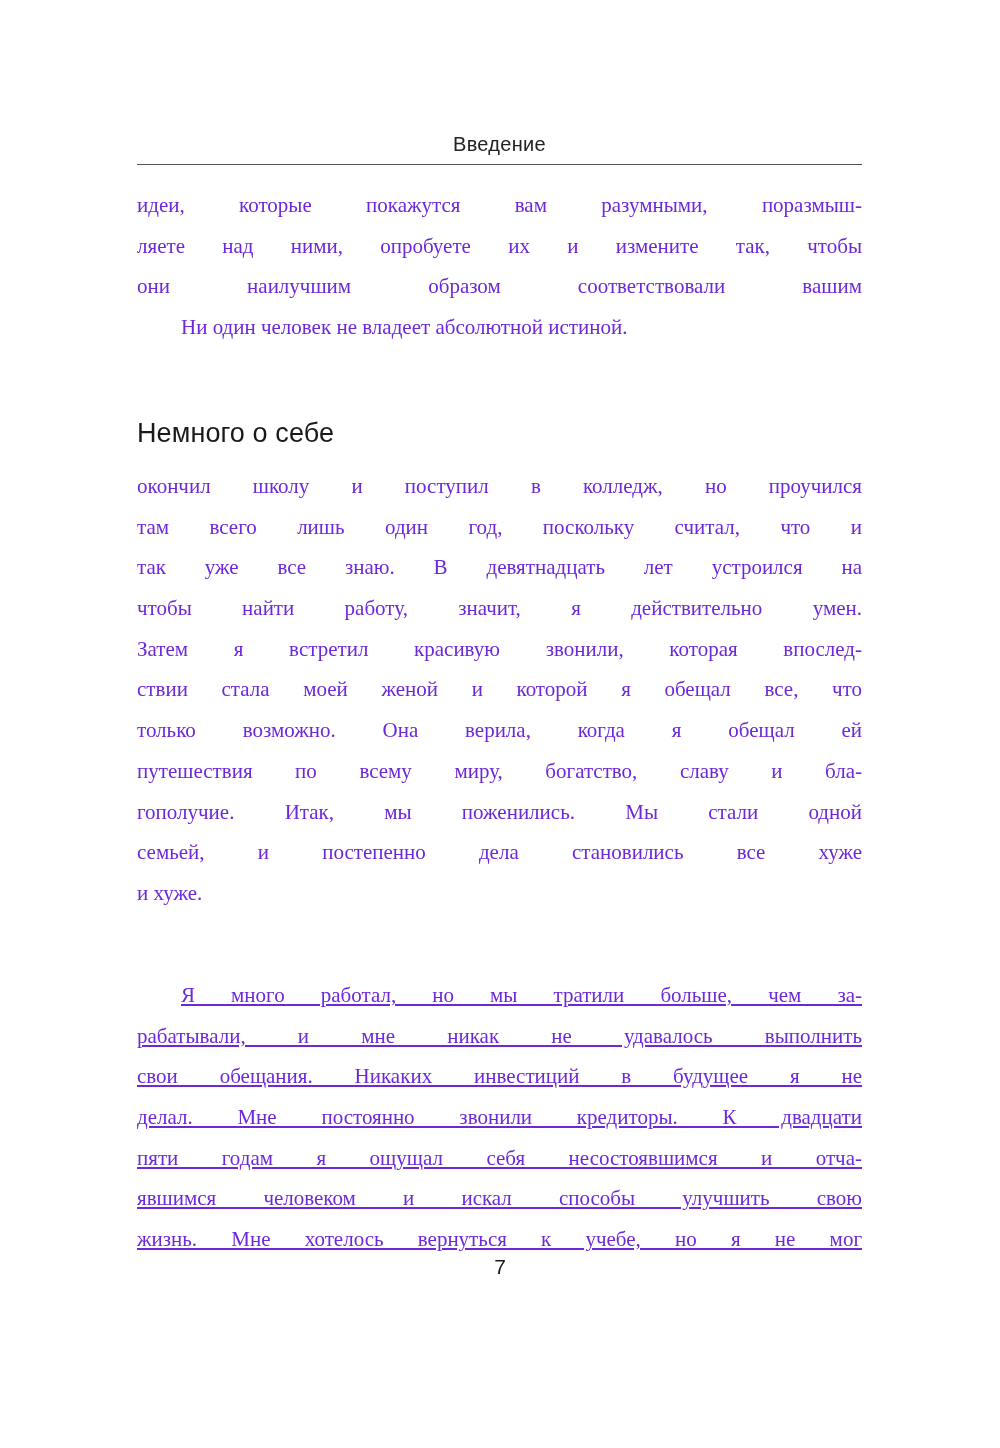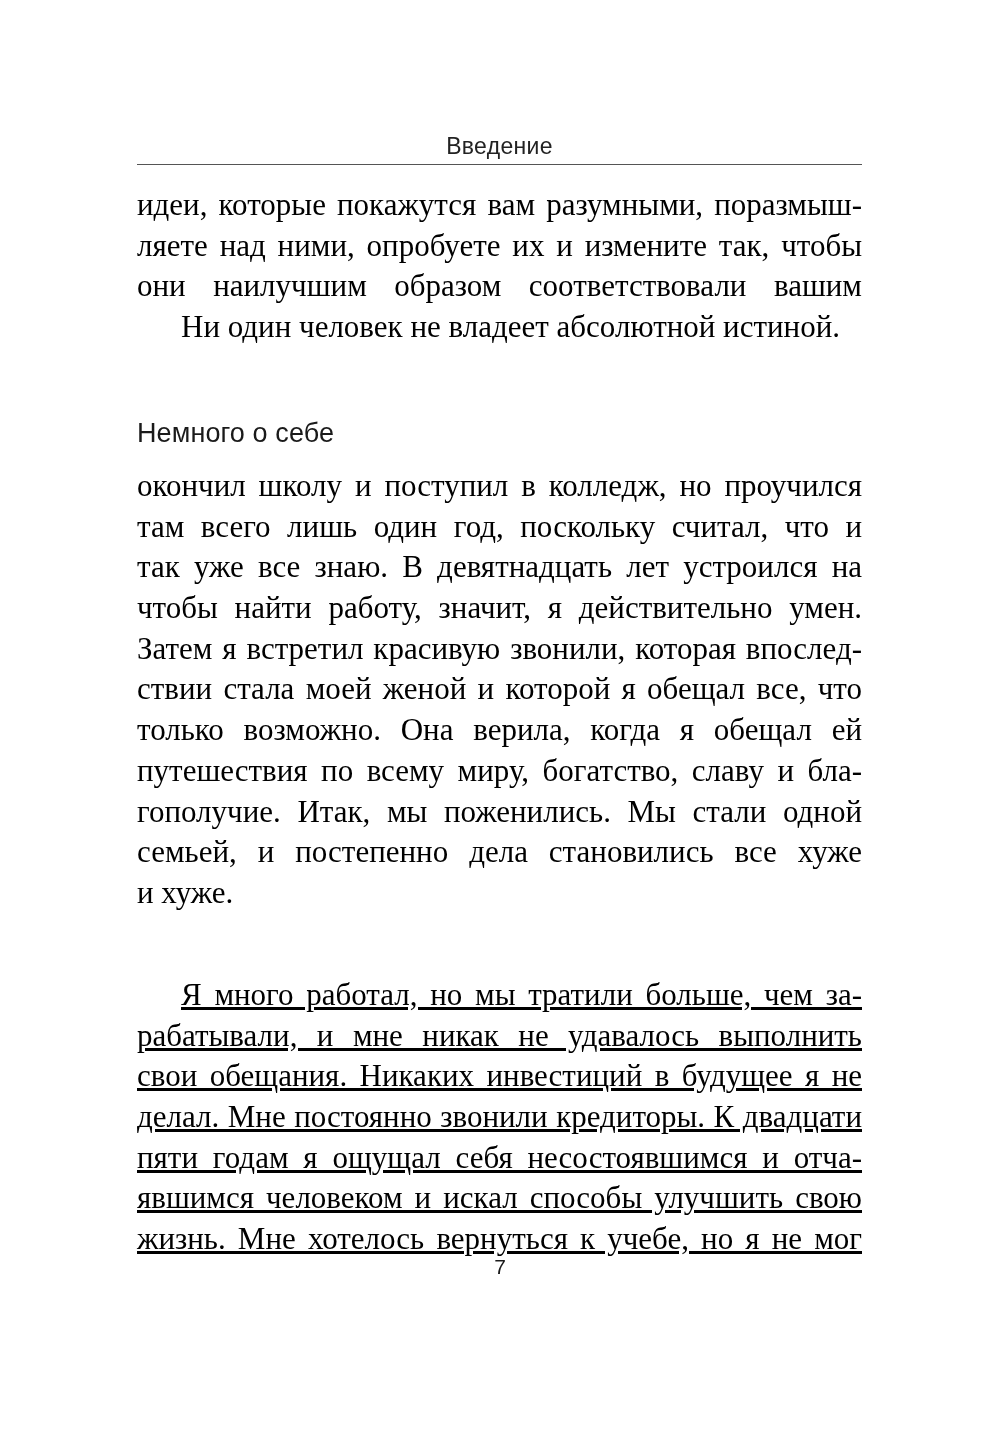--- a/index.html
+++ b/index.html
@@ -14,39 +14,39 @@
       overflow: hidden;
       color: #1a1a1a;
     }
     .running-head {
       position: absolute;
       left: 137px;
       top: 133px;
       width: 725px;
       text-align: center;
       font-family: "Liberation Sans", "DejaVu Sans", sans-serif;
-      font-size: 23px;
+      font-size: 20px;
       letter-spacing: 0.3px;
       color: #222;
     }
     .head-rule {
       position: absolute;
       left: 137px;
       top: 164px;
       width: 725px;
       height: 0;
       border-top: 1.5px solid #555;
     }
     .text-block {
       position: absolute;
       left: 137px;
       width: 725px;
       font-family: "Liberation Serif", "DejaVu Serif", serif;
-      font-size: 31px;
-      color: #000000;
+      font-size: 21px;
+      color: #6d28d9;
     }
     .line {
       display: block;
       height: 40.7px;
       line-height: 40.7px;
       white-space: nowrap;
       text-align: justify;
       text-align-last: justify;
     }
     .line.last {

